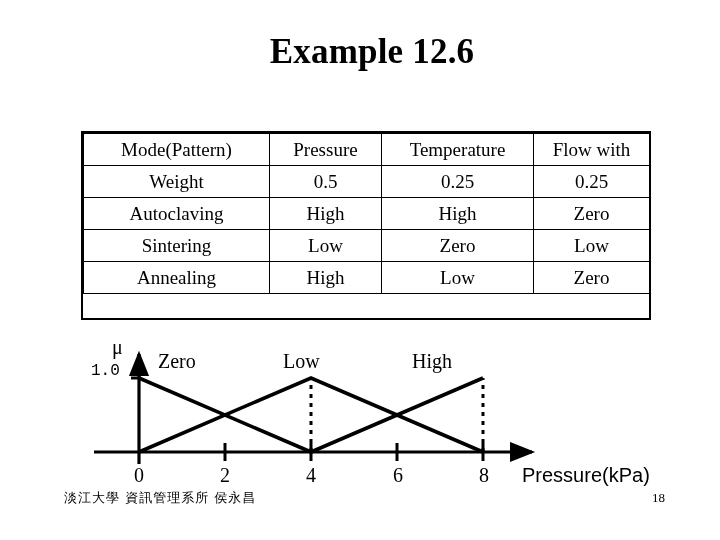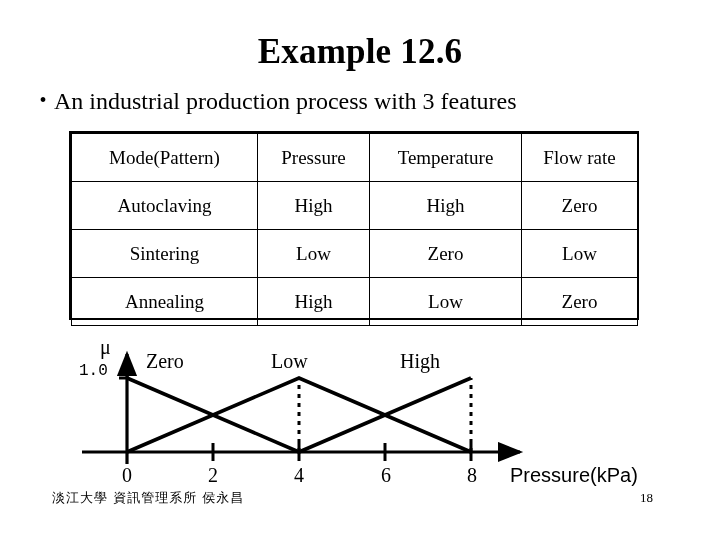--- a/index.html
+++ b/index.html
@@ -10,21 +10,21 @@
   body {
     width: 720px;
     height: 540px;
     overflow: hidden;
     font-family: "Liberation Serif", "DejaVu Serif", serif;
     color: #000000;
     position: relative;
   }
   #slide {
     position: absolute;
-    left: 0; top: 0;
+    left: 12px; top: 0;
     width: 628px;
     height: 540px;
   }
 
   
   .slide-title {
     position: absolute;
     left: 0;
     top: 32px;
     width: 720px;
@@ -61,21 +61,21 @@
     width: 566px;
     border-collapse: collapse;
     table-layout: fixed;
     font-size: 19px;
     font-family: "Liberation Serif", "DejaVu Serif", serif;
   }
   .feature-table td {
     border: 1px solid #000000;
     text-align: center;
     height: 31px;
-    padding: 8px;
+    padding: 0;
     line-height: 31px;
     white-space: nowrap;
   }
   .feature-table .col-mode  { width: 186px; }
   .feature-table .col-press { width: 112px; }
   .feature-table .col-temp  { width: 152px; }
   .feature-table .col-flow  { width: 116px; }
   .table-outline {
     position: absolute;
     left: 69px;
@@ -162,38 +162,41 @@
     text-align: center;
   }
 </style>
 </head>
 <body>
 
 <div id="slide">
 
   <div class="slide-title">Example 12.6</div>
 
-  <div class="bullet-line">
-    <span class="bullet-dot">•</span><span>An industrial production process with 3 features</span>
-  </div>
 
   <div class="table-outline"></div>
   <table class="feature-table">
     <colgroup>
       <col class="col-mode">
         <col class="col-press">
         <col class="col-temp">
         <col class="col-flow">
     </colgroup>
     <tbody>
       <tr>
         <td>Mode(Pattern)</td>
         <td>Pressure</td>
         <td>Temperature</td>
-        <td>Flow rate</td>
+        <td>Flow with</td>
+      </tr>
+      <tr>
+        <td>Weight</td>
+        <td>0.5</td>
+        <td>0.25</td>
+        <td>0.25</td>
       </tr>
       <tr>
         <td>Autoclaving</td>
         <td>High</td>
         <td>High</td>
         <td>Zero</td>
       </tr>
       <tr>
         <td>Sintering</td>
         <td>Low</td>

